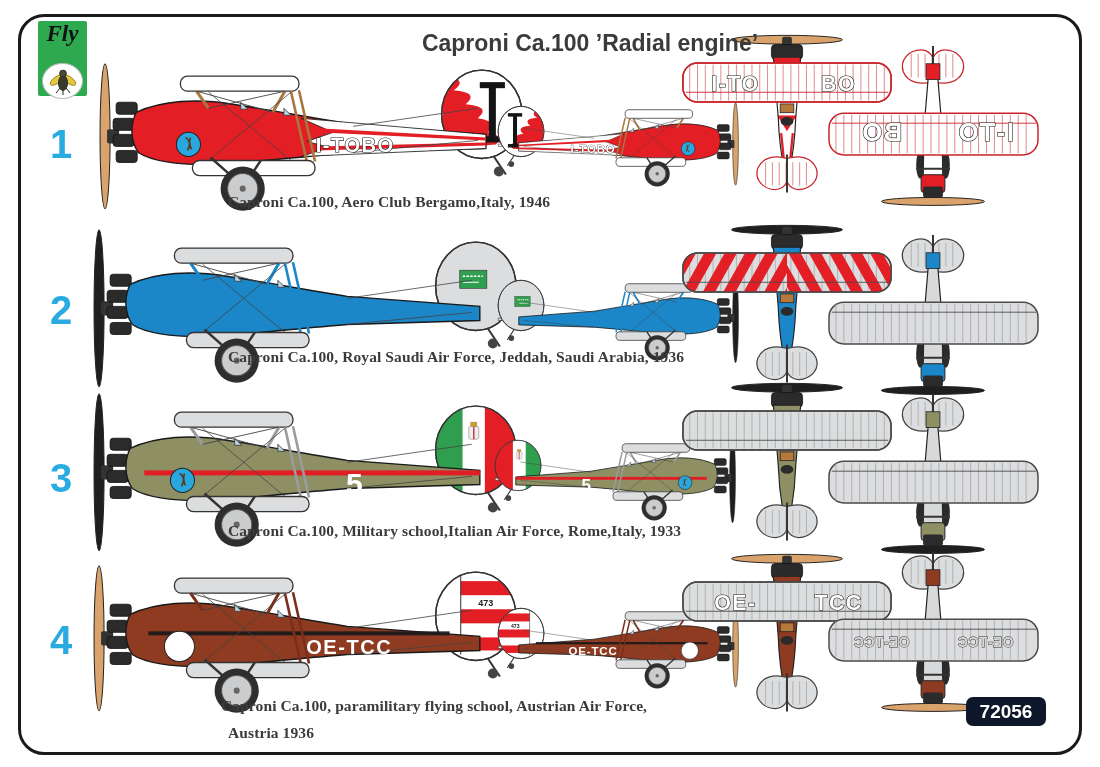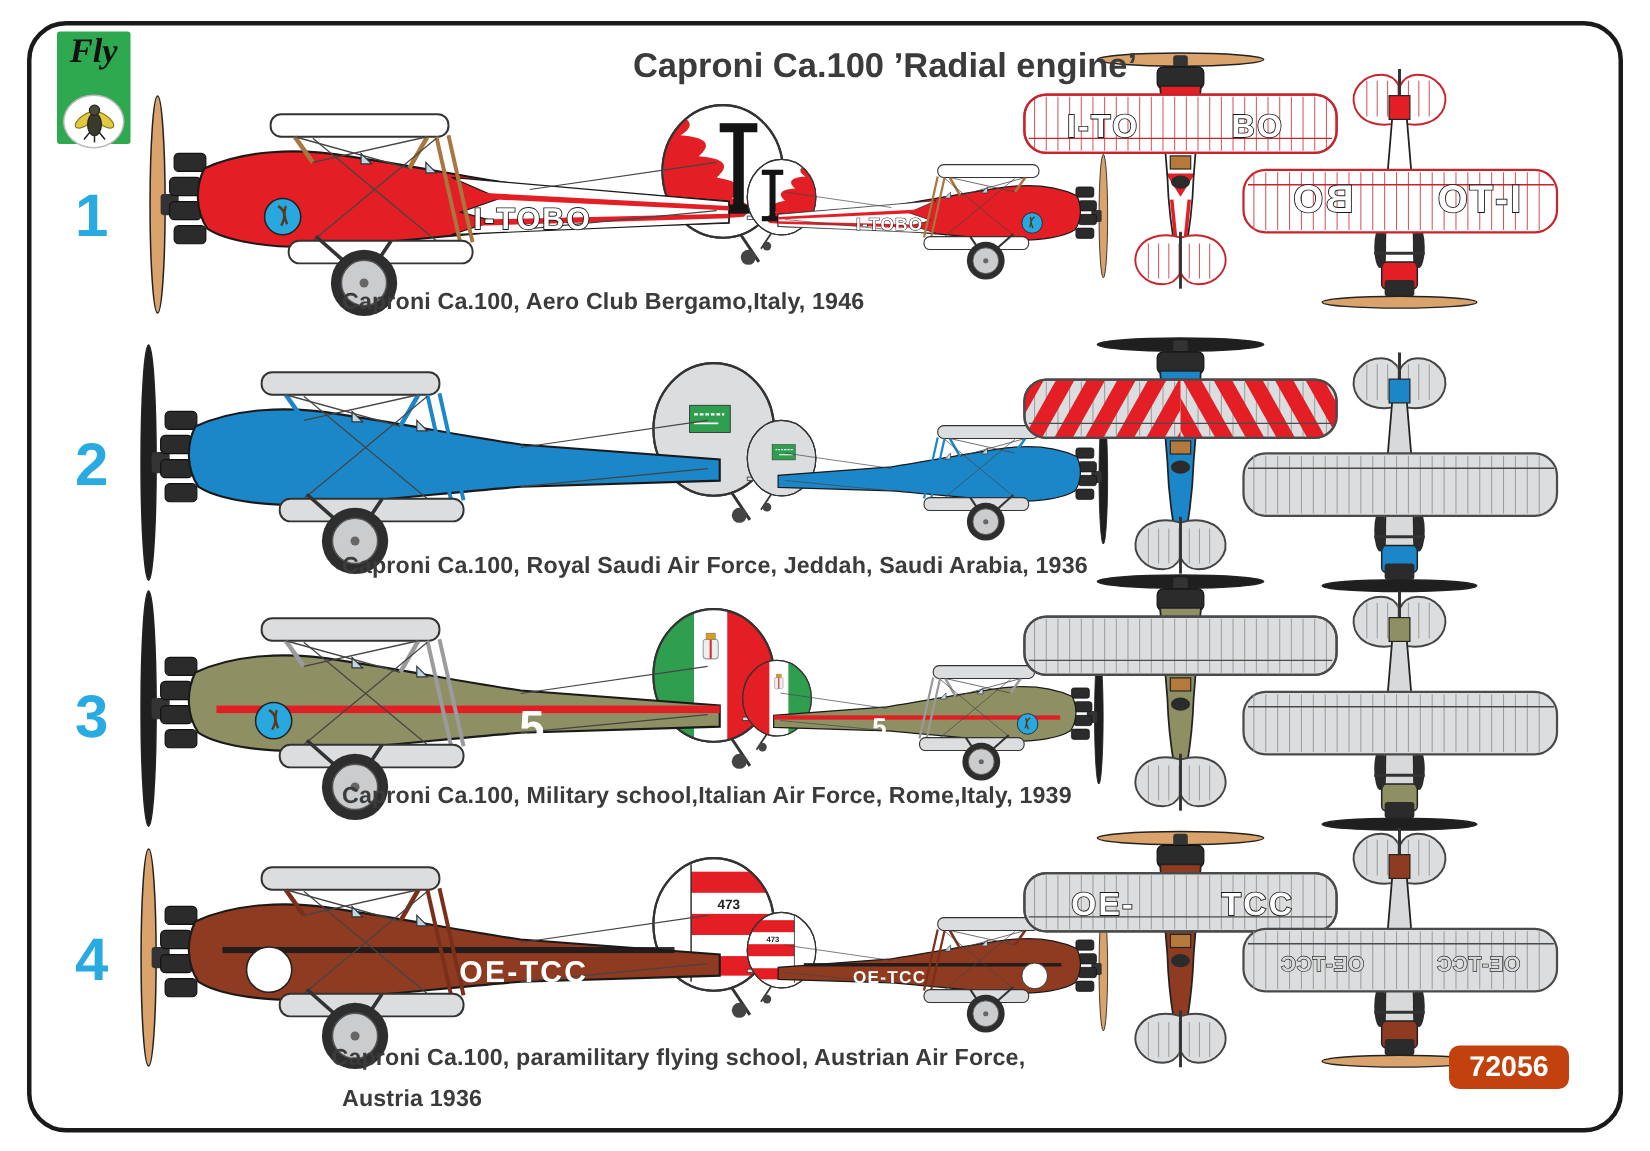--- a/index.html
+++ b/index.html
@@ -9,24 +9,24 @@
         border:3px solid #1a1a1a;border-radius:26px;}
   #logo{position:absolute;left:38px;top:21px;width:49px;height:75px;border-radius:2px;
         display:flex;flex-direction:column;align-items:center;z-index:3;gap:12px;}
   #logo .brand{font-family:"Liberation Serif",serif;font-style:italic;font-weight:bold;
         font-size:23px;line-height:26px;color:#111;}
   #logo .fly-circle{width:39px;height:39px;border-radius:50%;background:#fff;border:1px solid #bbb;
         margin-top:4px;display:flex;align-items:center;justify-content:center;}
   #page-title{position:absolute;left:0;top:30px;width:1100px;text-align:center;
         font-size:23px;font-weight:bold;color:#3b3b3c;letter-spacing:0px;z-index:2;padding-left:40px;}
   .scheme-num{position:absolute;font-size:40px;font-weight:bold;color:#29abe2;z-index:2;}
-  .caption{position:absolute;font-size:15.5px;font-weight:bold;color:#3b3b3c;z-index:4;letter-spacing:0.1px;}
+  .caption{position:absolute;font-size:15.5px;font-weight:bold;color:#3b3b3c;z-index:4;letter-spacing:0.1px;font-family:Liberation Serif, serif;}
   .art{position:absolute;z-index:1;}
   .art svg{display:block;width:100%;height:auto;}
-  #kit-badge{position:absolute;left:966px;top:697px;width:80px;height:29px;background:#c2410c;
+  #kit-badge{position:absolute;left:966px;top:697px;width:80px;height:29px;background:#0f172a;
         border-radius:7px;color:#fff;font-size:19px;font-weight:bold;text-align:center;
         line-height:29px;z-index:3;}
 </style>
 </head>
 <body>
 
 <div id="page">
   <div id="sheet-border"></div>
 
   <div id="logo" style="background: rgb(46, 169, 79);">
@@ -501,21 +501,21 @@
           <line x1="169" y1="77.5" x2="169" y2="116.5" stroke="#9c9d9e" stroke-width="0.7"></line>
           <line x1="177" y1="77.5" x2="177" y2="116.5" stroke="#9c9d9e" stroke-width="0.7"></line>
           <line x1="185" y1="77.5" x2="185" y2="116.5" stroke="#9c9d9e" stroke-width="0.7"></line>
           <line x1="193" y1="77.5" x2="193" y2="116.5" stroke="#9c9d9e" stroke-width="0.7"></line>
           <line x1="201" y1="77.5" x2="201" y2="116.5" stroke="#9c9d9e" stroke-width="0.7"></line>
   <line x1="5" y1="86" x2="211" y2="86" stroke="#4a4a4a" stroke-width="0.9"></line>
 
   <ellipse cx="107" cy="165" rx="52" ry="4" fill="#1f1f1f" stroke="#222" stroke-width="1"></ellipse>
 </svg>
       </div>
-    <div class="caption" style="left:228px;top:369px">Caproni Ca.100, Royal Saudi Air Force, Jeddah, Saudi Arabia, 1936</div>
+    <div class="caption" style="left:228px;top:348px">Caproni Ca.100, Royal Saudi Air Force, Jeddah, Saudi Arabia, 1936</div>
   </section>
 
   <section>
     <div class="scheme-num" style="left:50px;top:456px">3</div>
     <div class="art" style="left:86px;top:388px;width:432px">
         <svg viewBox="0 0 430 165" xmlns="http://www.w3.org/2000/svg">
           <defs>
             <clipPath id="s2fc">
               <ellipse cx="388" cy="62" rx="40" ry="44"></ellipse>
             </clipPath>
@@ -722,21 +722,21 @@
           <line x1="169" y1="77.5" x2="169" y2="116.5" stroke="#9c9d9e" stroke-width="0.7"></line>
           <line x1="177" y1="77.5" x2="177" y2="116.5" stroke="#9c9d9e" stroke-width="0.7"></line>
           <line x1="185" y1="77.5" x2="185" y2="116.5" stroke="#9c9d9e" stroke-width="0.7"></line>
           <line x1="193" y1="77.5" x2="193" y2="116.5" stroke="#9c9d9e" stroke-width="0.7"></line>
           <line x1="201" y1="77.5" x2="201" y2="116.5" stroke="#9c9d9e" stroke-width="0.7"></line>
   <line x1="5" y1="86" x2="211" y2="86" stroke="#4a4a4a" stroke-width="0.9"></line>
 
   <ellipse cx="107" cy="165" rx="52" ry="4" fill="#1f1f1f" stroke="#222" stroke-width="1"></ellipse>
 </svg>
       </div>
-    <div class="caption" style="left:228px;top:522px">Caproni Ca.100, Military school,Italian Air Force,  Rome,Italy, 1939</div>
+    <div class="caption" style="left:228px;top:522px">Caproni Ca.100, Military school,Italian Air Force,  Rome,Italy, 1933</div>
   </section>
 
   <section>
     <div class="scheme-num" style="left:50px;top:618px">4</div>
     <div class="art" style="left:86px;top:554px;width:432px">
         <svg viewBox="0 0 430 165" xmlns="http://www.w3.org/2000/svg">
           <defs>
             <clipPath id="s3fc">
               <ellipse cx="388" cy="62" rx="40" ry="44"></ellipse>
             </clipPath>

